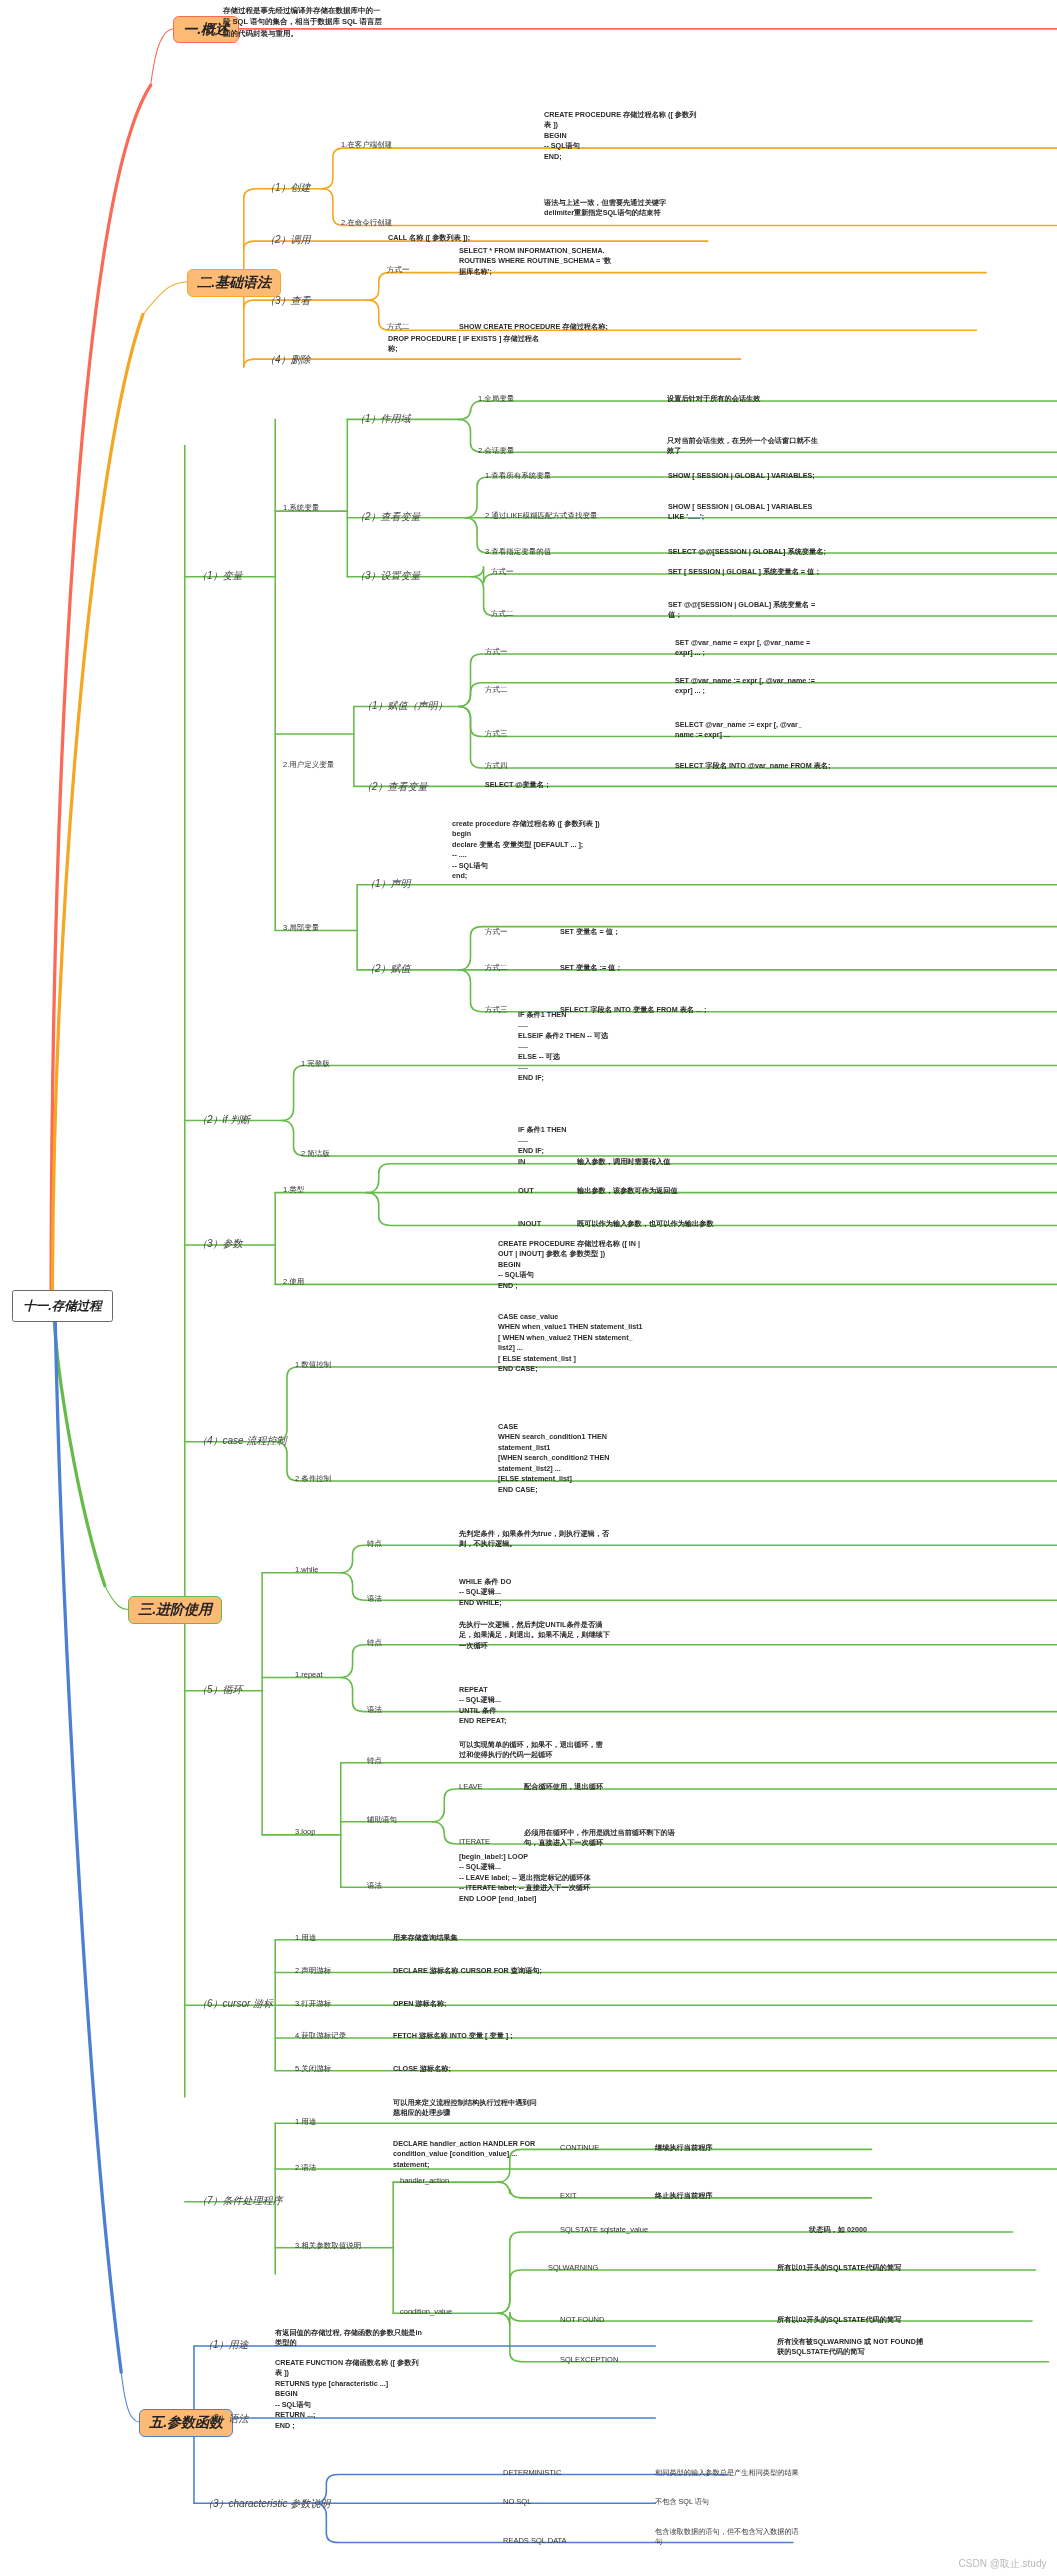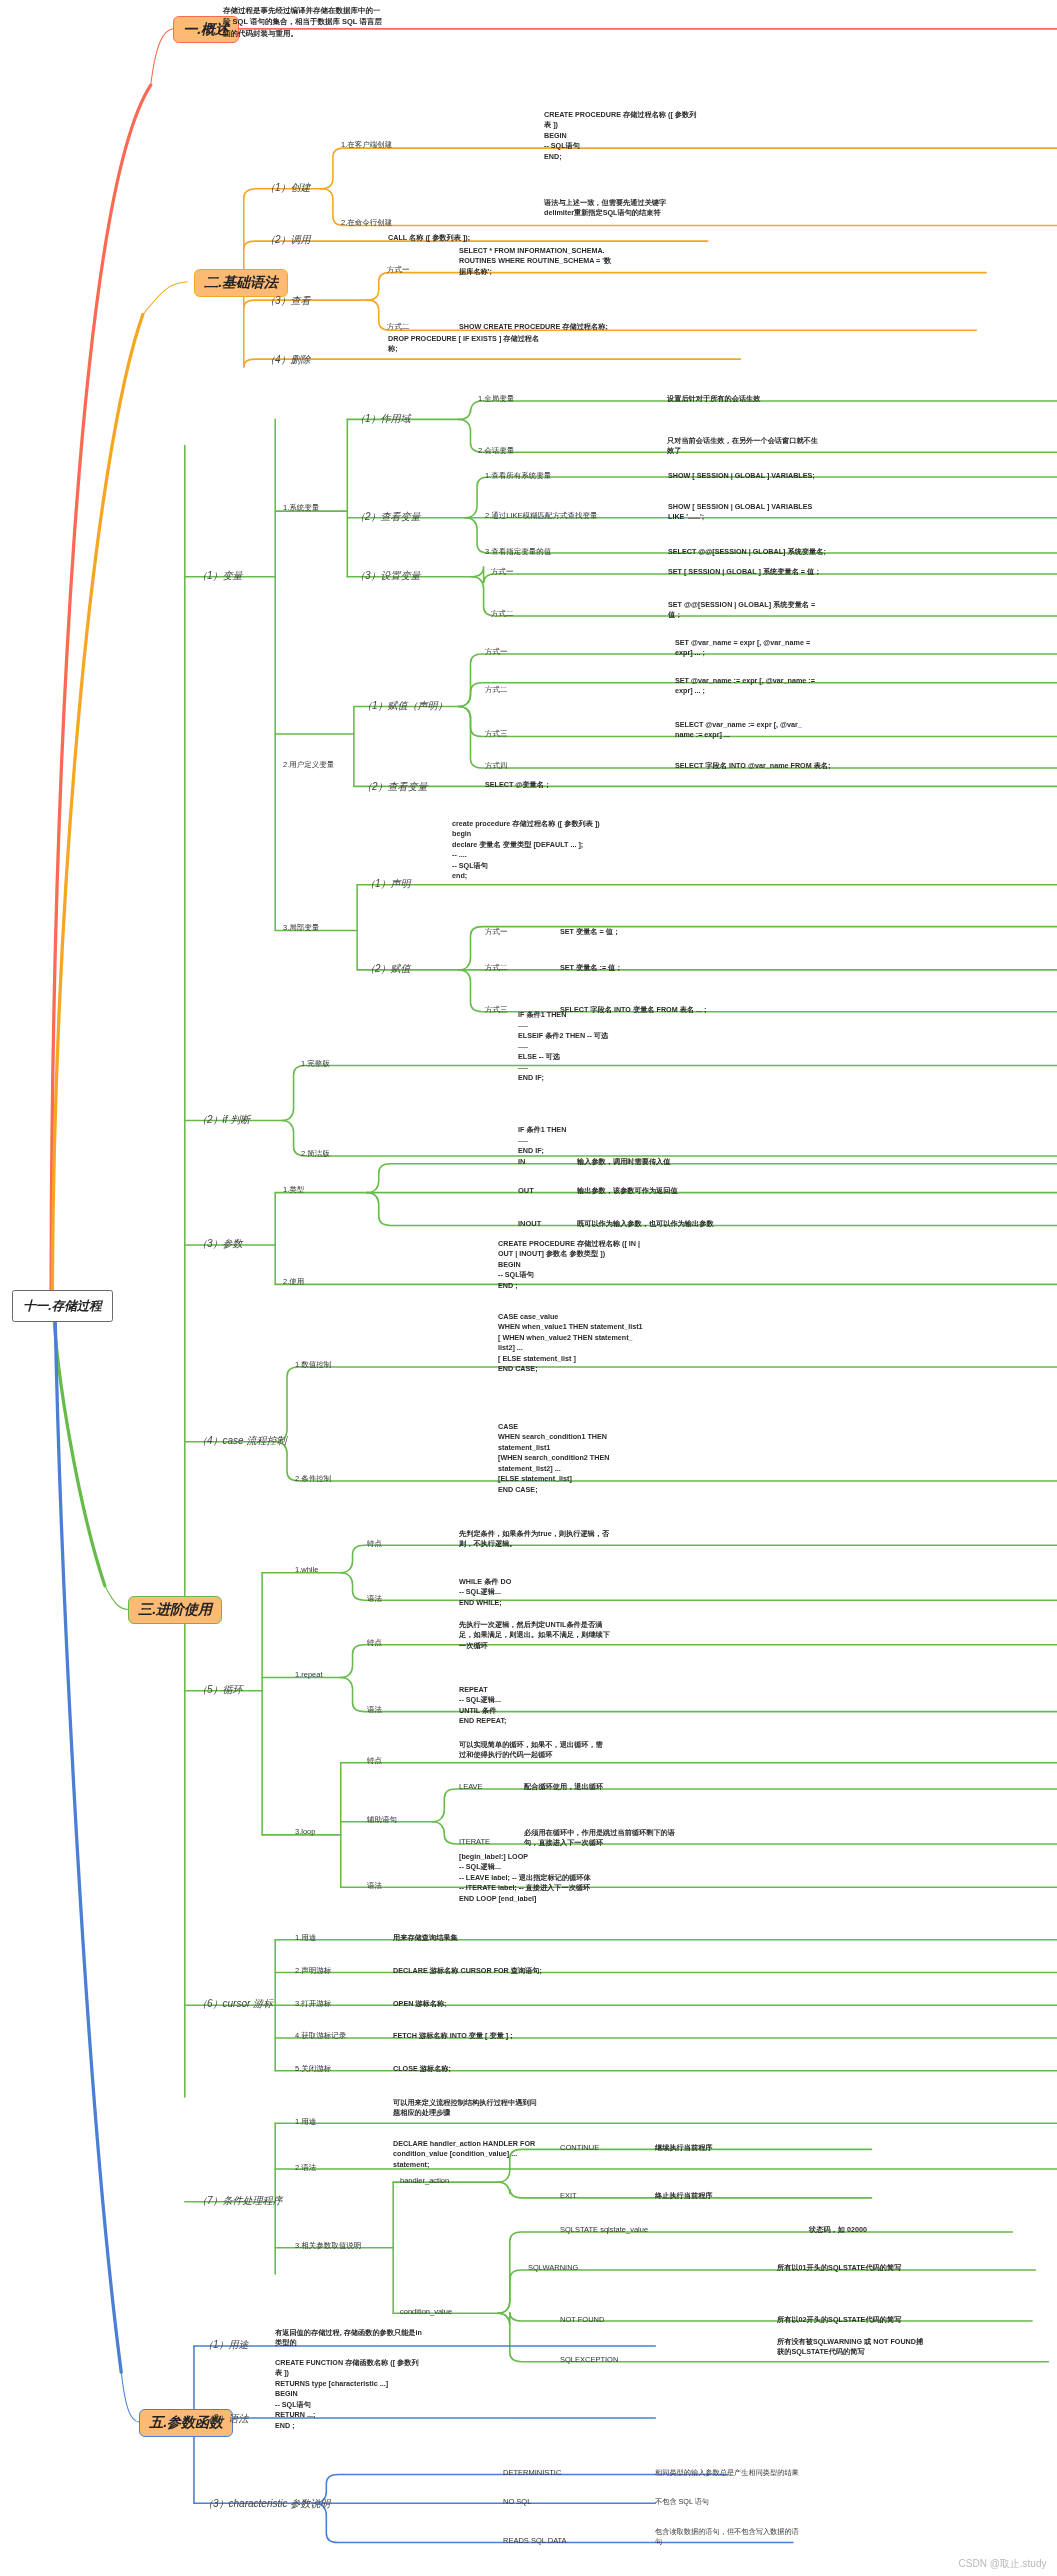--- a/index.html
+++ b/index.html
@@ -247,21 +247,21 @@
     </g>
   </svg>
 
   <div class="node root" style="left:11.8px; top:1290px;">十一.存储过程</div>
 
   <div class="node branch b-red" style="left:173px; top:15.7px;">一.概述</div>
   <div class="node desc" style="left:223px; top:5.2px; width:183px;">存储过程是事先经过编译并存储在数据库中的一
 段 SQL 语句的集合，相当于数据库 SQL 语言层
 面的代码封装与重用。</div>
 
-  <div class="node branch b-orange" style="left:194px; top:269px;font-style:italic;">二.基础语法</div>
+  <div class="node branch b-orange" style="left:187px; top:269px;font-style:italic;">二.基础语法</div>
 
   <div class="node lvl2" style="left:265px; top:181px;">（1）创建</div>
   <div class="node lvl3" style="left:341px; top:140px;">1.在客户端创建</div>
   <div class="node leaf" style="left:544px; top:110px; width:197px;">CREATE PROCEDURE 存储过程名称 ([ 参数列
 表 ])
 BEGIN
 -- SQL语句
 END;</div>
   <div class="node lvl3" style="left:341px; top:218px;">2.在命令行创建</div>
   <div class="node leaf" style="left:544px; top:198px; width:197px;">语法与上述一致，但需要先通过关键字
@@ -452,21 +452,21 @@
 
   <div class="node lvl3" style="left:400px; top:2176px;">handler_action</div>
   <div class="node lvl3" style="left:560px; top:2143px;">CONTINUE</div>
   <div class="node leaf" style="left:655px; top:2143px; width:197px;">继续执行当前程序</div>
   <div class="node lvl3" style="left:560px; top:2191px;">EXIT</div>
   <div class="node leaf" style="left:655px; top:2191px; width:197px;">终止执行当前程序</div>
 
   <div class="node lvl3" style="left:400px; top:2307px;">condition_value</div>
   <div class="node lvl3" style="left:560px; top:2225px;">SQLSTATE  sqlstate_value</div>
   <div class="node leaf" style="left:809px; top:2225px; width:210px;">状态码，如 02000</div>
-  <div class="node lvl3" style="left:528px; top:2263px;">SQLWARNING</div>
+  <div class="node lvl3" style="left:548px; top:2263px;">SQLWARNING</div>
   <div class="node leaf" style="left:777px; top:2263px; width:223px;">所有以01开头的SQLSTATE代码的简写</div>
   <div class="node lvl3" style="left:560px; top:2315px;">NOT FOUND</div>
   <div class="node leaf" style="left:777px; top:2315px; width:223px;">所有以02开头的SQLSTATE代码的简写</div>
   <div class="node lvl3" style="left:560px; top:2355px;">SQLEXCEPTION</div>
   <div class="node leaf" style="left:777px; top:2337px; width:226px;">所有没有被SQLWARNING 或 NOT FOUND捕
 获的SQLSTATE代码的简写</div>
 
   <div class="node branch b-blue" style="left:139px; top:2409px;">五.参数函数</div>
 
   <div class="node lvl2" style="left:203px; top:2338px;">（1）用途</div>

